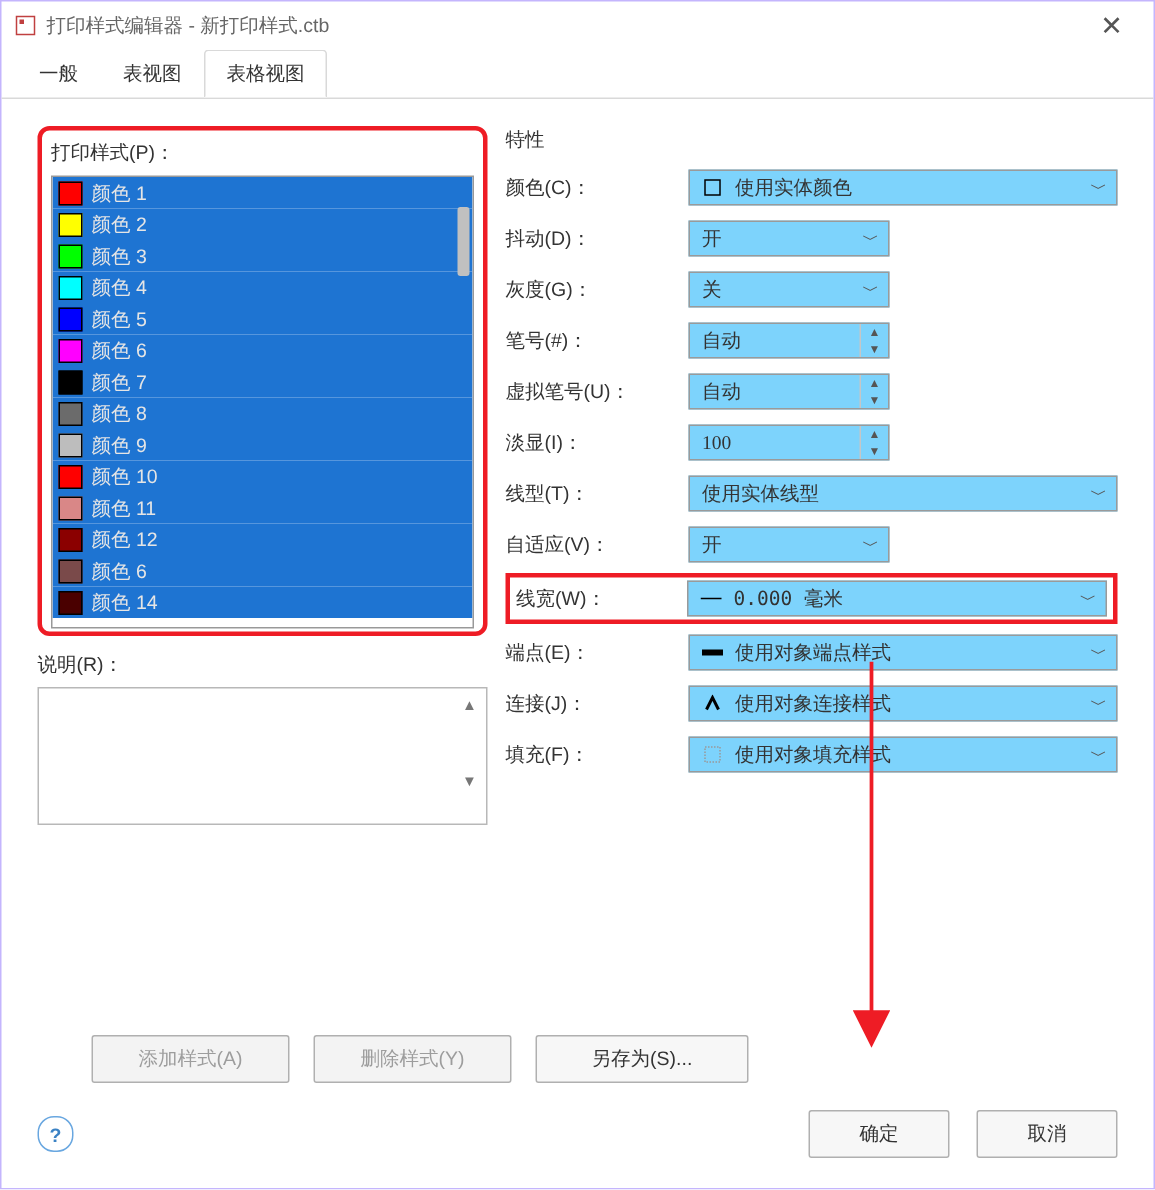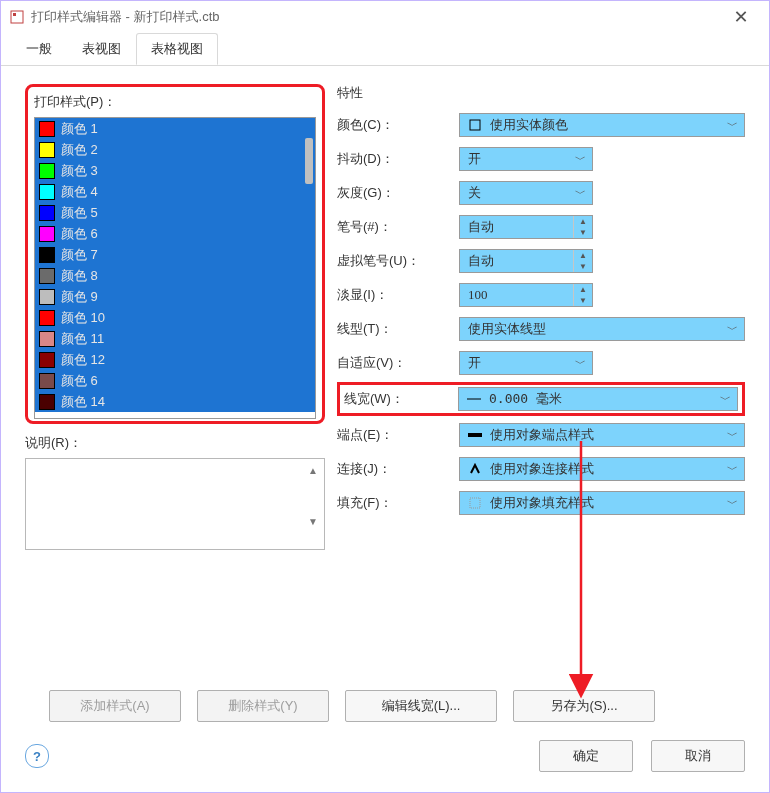--- a/index.html
+++ b/index.html
@@ -31,21 +31,21 @@
   .prop-control{flex:1}
   .combo,.spin{border:1px solid #9a9a9a;background:#7dd3fc;height:24px;display:flex;align-items:center;box-sizing:border-box}
   .combo{padding:0 22px 0 8px;position:relative}
   .combo .chev{position:absolute;right:6px;top:4px;font-size:11px;color:#555}
   .combo .preicon{width:14px;height:14px;margin-right:8px;display:inline-flex;align-items:center;justify-content:center}
   .spin{padding:0 22px 0 8px;position:relative;font-family:Liberation Serif, serif}
   .spin .spinbtns{position:absolute;right:0;top:0;bottom:0;width:18px;border-left:1px solid #c6c6c6;display:flex;flex-direction:column}
   .spin .sb{flex:1;display:flex;align-items:center;justify-content:center;font-size:8px;color:#555}
   .combo.small{width:134px}
   .w-hl{border:3px solid #ee1c25;border-radius:0;padding:2px 4px;display:flex;align-items:center}
-  .btnbar{display:flex;gap:16px;padding:10px 24px 0 48px}
+  .btnbar{display:flex;gap:16px;padding:10px 24px 0 60px}
   .btn{border:1px solid #b0b0b0;background:#f7f7f7;height:30px;display:flex;align-items:center;justify-content:center;border-radius:2px}
   .btn.disabled{color:#9d9d9d;background:#f3f3f3}
   .footer{display:flex;align-items:center;justify-content:space-between;padding:18px 24px 20px 24px}
   .help{width:22px;height:22px;border-radius:11px;border:1px solid #69a7e0;color:#3b82c4;display:flex;align-items:center;justify-content:center;font-weight:bold}
   .footer-btns{display:flex;gap:18px}
   .footer-btns .btn{width:92px}
   
   .arrow-svg{position:absolute;pointer-events:none}
 </style>
 </head>
@@ -304,21 +304,20 @@
             </div>
           </div>
       </div>
 
     </div>
   </div>
 
   <div class="btnbar">
     <div class="btn disabled" style="width:130px">添加样式(A)</div>
     <div class="btn disabled" style="width:130px">删除样式(Y)</div>
-    <div class="btn" style="width:150px">编辑线宽(L)...</div>
     <div class="btn" style="width:140px">另存为(S)...</div>
   </div>
 
   <div class="footer">
     <div class="help">?</div>
     <div class="footer-btns">
       <div class="btn">确定</div>
       <div class="btn">取消</div>
     </div>
   </div>

